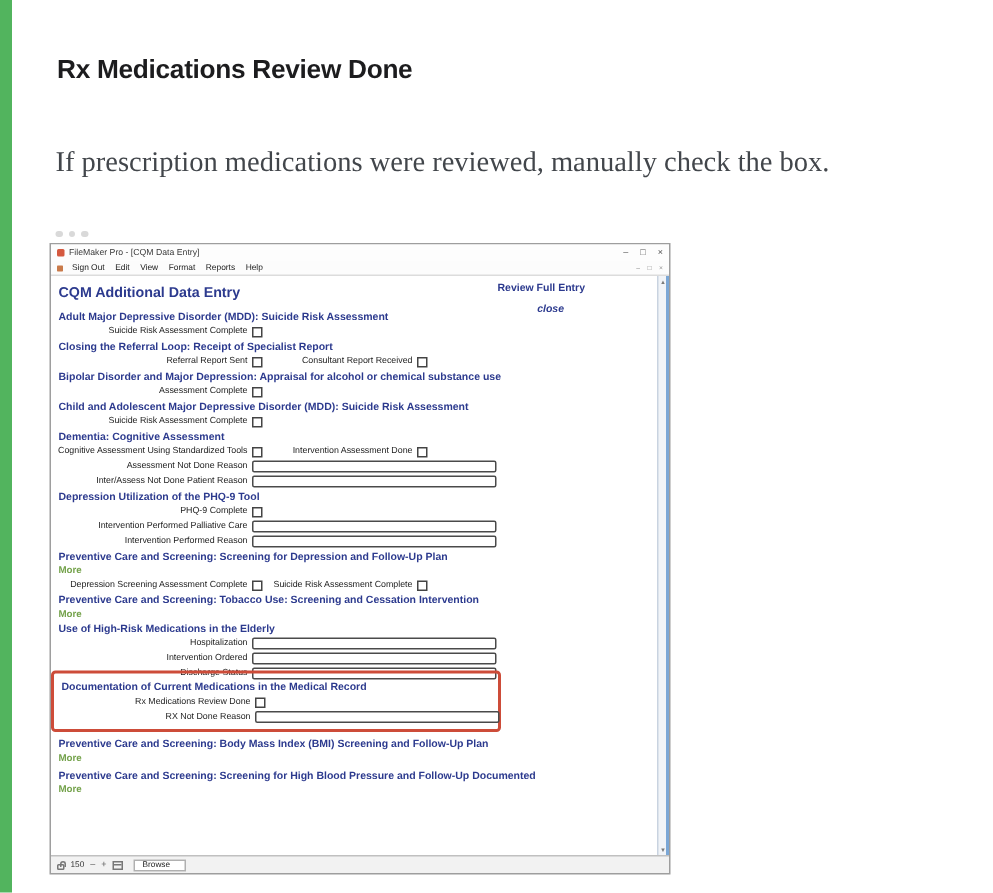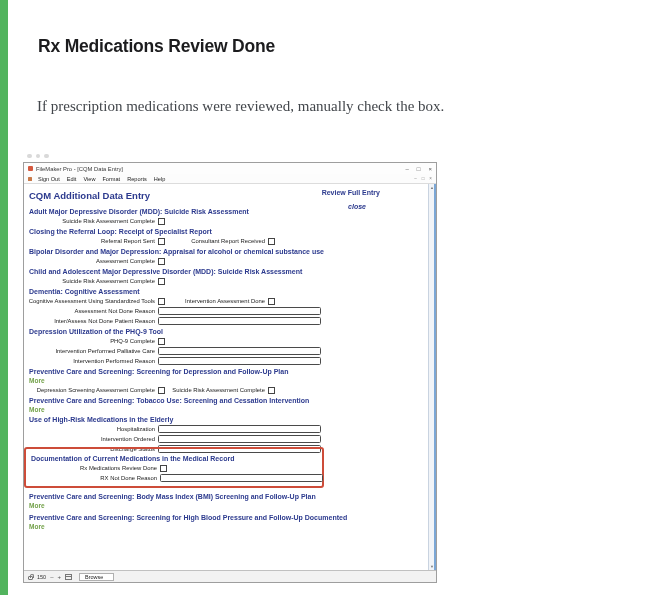--- a/index.html
+++ b/index.html
@@ -1,25 +1,25 @@
 <!DOCTYPE html>
 <html><head>
 <meta charset="utf-8">
 <style>
   * { margin:0; padding:0; box-sizing:border-box; }
   html,body { width:662px; height:595px; background:#ffffff; overflow:hidden;
               font-family:"Liberation Sans", sans-serif; }
   .accent-bar { position:absolute; left:0; top:0; width:8px; height:595px; background:#52b45e; }
   .doc-title { position:absolute; left:38px; top:36px; font-size:17.5px; font-weight:700;
                color:#1c1c1e; letter-spacing:-0.2px; }
-  .doc-desc { position:absolute; left:37px; top:98px; font-size:15px; color:#42464b;
+  .doc-desc { position:absolute; left:37px; top:98px; font-size:19px; color:#42464b;
               font-family:"Liberation Serif", serif; white-space:nowrap; }
 
   
-  .shot { position:absolute; left:23px; top:150px; width:414px; height:433px; }
+  .shot { position:absolute; left:33px; top:150px; width:414px; height:433px; }
   .dots { height:12px; display:flex; align-items:center; gap:4px; padding-left:4px; }
   .dot { width:4.5px; height:4.5px; border-radius:50%; background:#d9d9d9; }
 
   .fm-window { position:absolute; left:0; top:12px; width:414px; height:421px;
                background:#fff; border:1px solid #9e9e9e; display:flex; flex-direction:column; }
 
   .title-bar { height:11px; display:flex; align-items:center; gap:3px; padding:0 4px;
                font-size:5.8px; color:#3a3a3a; background:#fdfdfd; }
   .fm-icon { width:5px; height:5px; background:#d5593f; border-radius:1px; flex-shrink:0; }
   .tb-controls { margin-left:auto; display:flex; gap:8px; font-size:6px; color:#555; line-height:1; }

